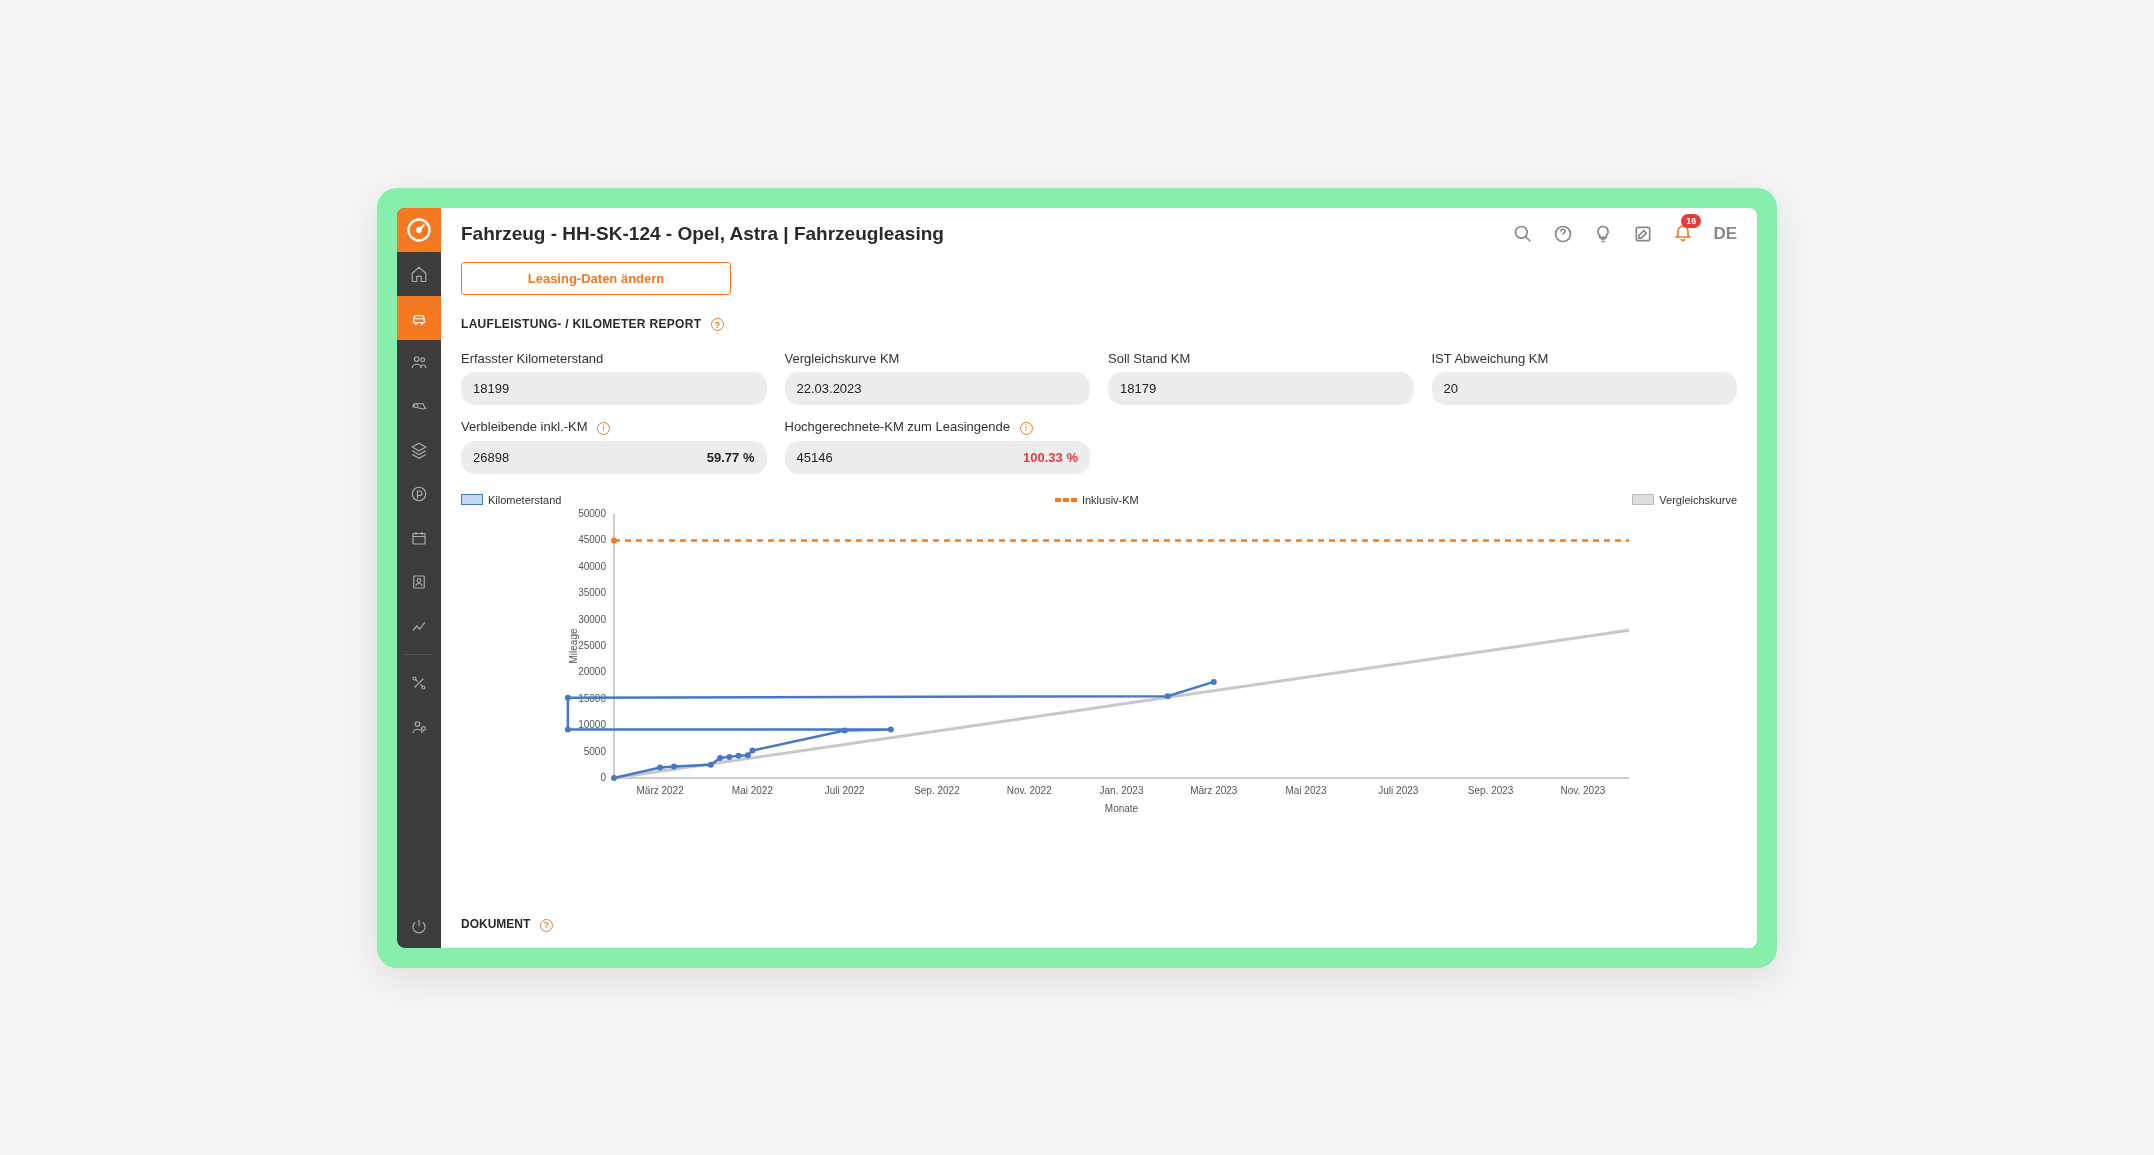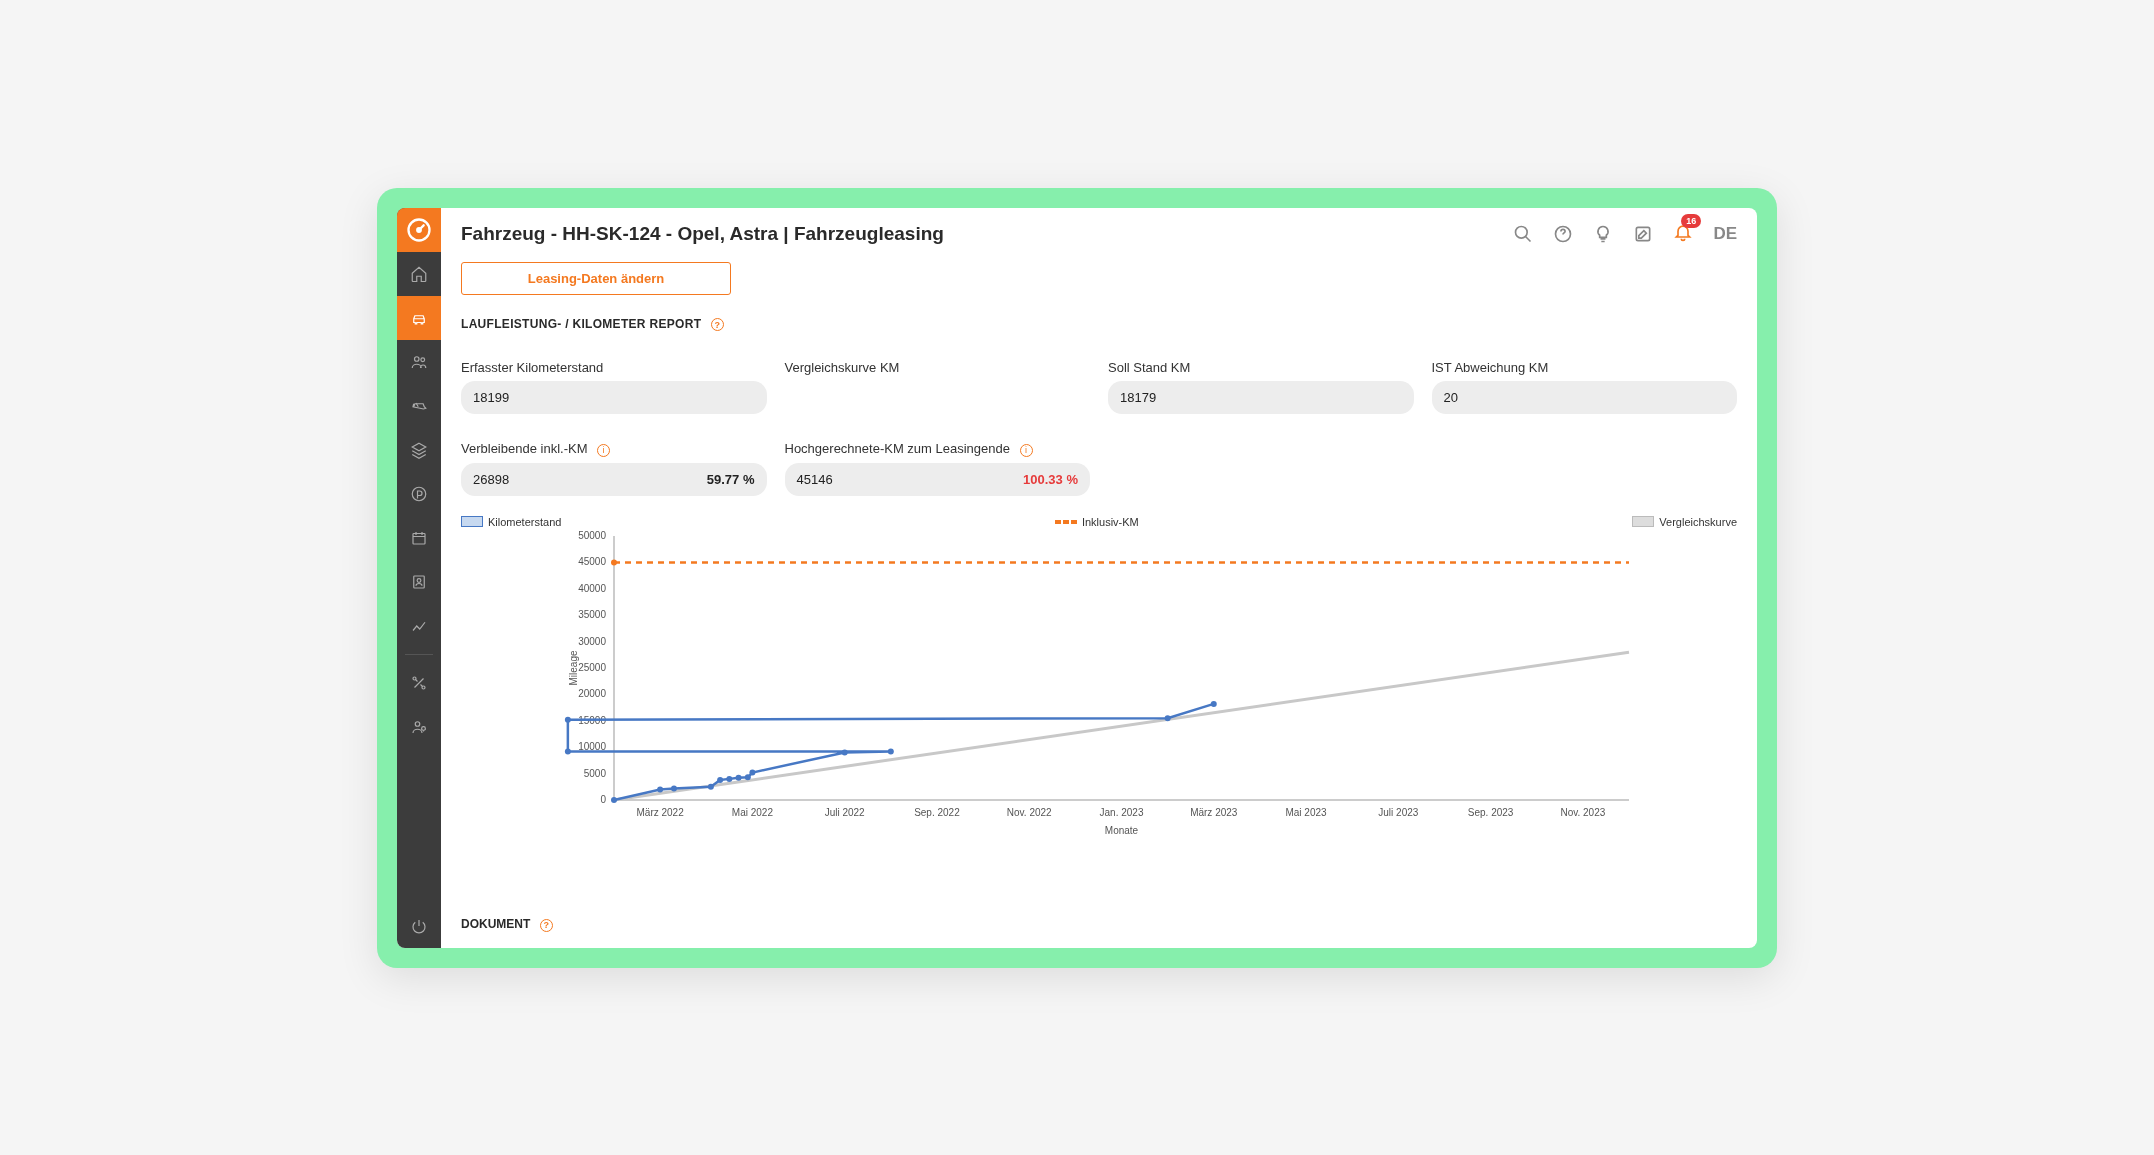--- a/index.html
+++ b/index.html
@@ -18,21 +18,21 @@
 .page-title { font-size: 19px; font-weight: 700; color: #2a2a2a; }
 .header-icons { display: flex; align-items: center; gap: 20px; }
 .header-icon { width: 20px; height: 20px; color: #888; cursor: pointer; }
 .bell-wrap { position: relative; }
 .badge { position: absolute; top: -8px; right: -8px; background: #e63b3b; color: #fff; font-size: 9px; font-weight: 700; padding: 2px 5px; border-radius: 8px; }
 .lang { color: #888; font-size: 17px; font-weight: 600; }
 .content { padding: 16px 20px; overflow: hidden; flex: 1; display: flex; flex-direction: column; }
 .btn-outline { border: 1.5px solid #f47920; color: #f47920; background: #fff; padding: 8px 24px; border-radius: 3px; font-size: 13px; font-weight: 600; cursor: pointer; width: 270px; }
 .section-title { font-size: 12px; font-weight: 700; color: #2a2a2a; text-transform: uppercase; margin-top: 22px; letter-spacing: 0.3px; }
 .info-icon { display: inline-flex; width: 13px; height: 13px; border: 1.3px solid #f47920; border-radius: 50%; color: #f47920; font-size: 9px; align-items: center; justify-content: center; margin-left: 6px; }
-.field-row { display: grid; grid-template-columns: repeat(4, 1fr); gap: 18px; margin-top: 29px; }
+.field-row { display: grid; grid-template-columns: repeat(4, 1fr); gap: 18px; margin-top: 20px; }
 .field-row.two { grid-template-columns: 1fr 1fr 1fr 1fr; }
 .field-label { font-size: 13px; color: #333; margin-bottom: 6px; }
 .field-value { background: #ededed; padding: 9px 12px; font-size: 13px; color: #222; border-radius: 14px; display: flex; justify-content: space-between; align-items: center; }
 .pct { font-weight: 700; }
 .pct.red { color: #e63b3b; }
 .chart-area { margin-top: 20px; flex: 1; position: relative; }
 .legend { display: flex; justify-content: space-between; gap: 13px; font-size: 11px; color: #333; margin-bottom: 2px; }
 .legend-item { display: flex; align-items: center; gap: 5px; }
 .legend-swatch { width: 22px; height: 11px; border: 1px solid #999; }
 .legend-swatch.blue { background: #c7d9f0; border-color: #4778c4; }
@@ -169,36 +169,39 @@
 
         <div class="field-row">
           <div>
             <div class="field-label">Erfasster Kilometerstand</div>
             <div class="field-value">
                 <span>18199</span>
               </div>
           </div>
           <div>
             <div class="field-label">Vergleichskurve KM</div>
+            <div class="field-value">
+                <span>22.03.2023</span>
+              </div>
           </div>
           <div>
             <div class="field-label">Soll Stand KM</div>
             <div class="field-value">
                 <span>18179</span>
               </div>
           </div>
           <div>
             <div class="field-label">IST Abweichung KM</div>
             <div class="field-value">
                 <span>20</span>
               </div>
           </div>
         </div>
 
-        <div class="field-row two" style="margin-top:27px;">
+        <div class="field-row two" style="margin-top:14px;">
           <div>
             <div class="field-label"><span>Verbleibende inkl.-KM</span> <span class="info-icon">i</span></div>
             <div class="field-value">
               <span>26898</span>
               <span class="pct">59.77 %</span>
             </div>
           </div>
           <div>
             <div class="field-label"><span>Hochgerechnete-KM zum Leasingende</span> <span class="info-icon">i</span></div>
             <div class="field-value">

